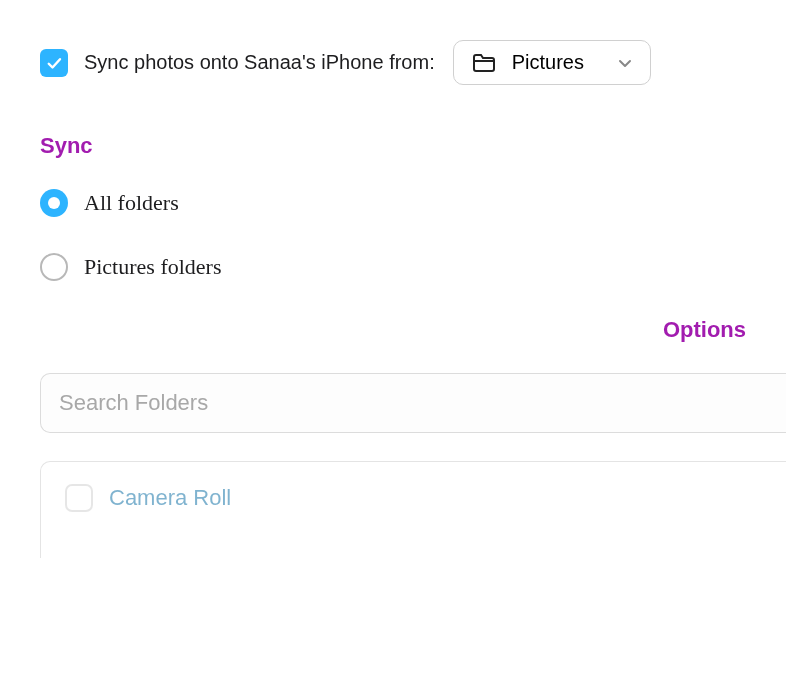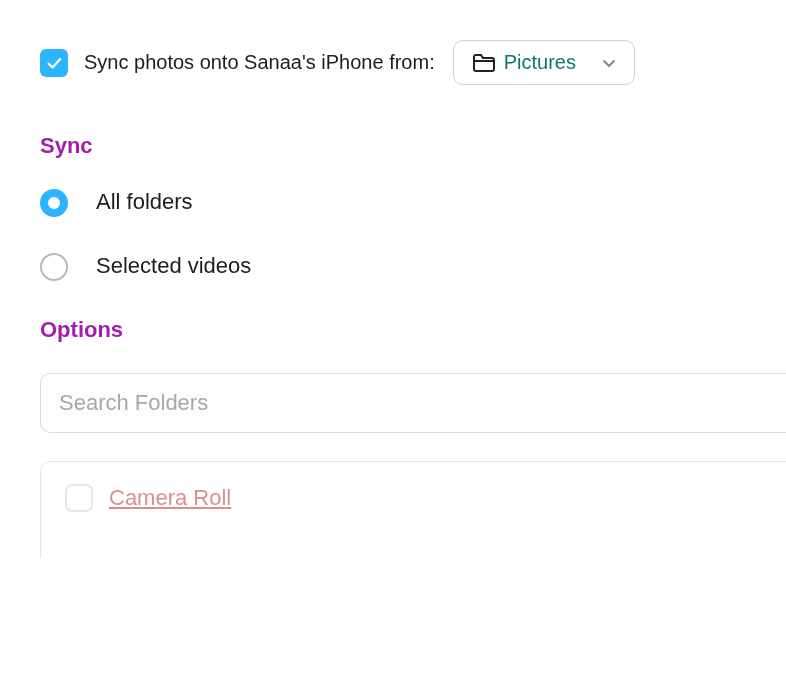--- a/index.html
+++ b/index.html
@@ -40,49 +40,50 @@
     }
     .sync-label {
       font-size: 20px;
       color: #1d1d1f;
       margin-left: 6px;
     }
     .dropdown {
       margin-left: 8px;
       display: flex;
       align-items: center;
-      gap: 8px;
+      gap: 16px;
       padding: 10px 18px;
       border: 1px solid #d0d0d0;
       border-radius: 10px;
       background: #ffffff;
       cursor: pointer;
       font-size: 20px;
-      color: #0f766e;
+      color: #000000;
     }
     .dropdown .folder-icon {
       width: 24px;
       height: 20px;
     }
     .dropdown .chevron {
       margin-left: 18px;
       color: #888;
     }
     .section-heading {
       font-size: 22px;
       font-weight: 700;
       margin-bottom: 30px;
       color: #a21caf;
     }
     .radio-row {
       display: flex;
-      align-items: flex-start;
-      gap: 28px;
+      align-items: center;
+      gap: 16px;
       margin-bottom: 36px;
       cursor: pointer;
+      font-family: Liberation Serif, serif;
     }
     .radio {
       width: 28px;
       height: 28px;
       border-radius: 50%;
       flex-shrink: 0;
       position: relative;
     }
     .radio.selected {
       background: #2db4ff;
@@ -101,20 +102,21 @@
     .radio.unselected {
       border: 2.5px solid #b8b8b8;
       background: #fff;
     }
     .radio-label {
       font-size: 22px;
       color: #1d1d1f;
     }
     .options-section {
       margin-top: 22px;
+      text-align: right;
     }
     .checkbox-row {
       display: flex;
       align-items: center;
       gap: 16px;
       margin-bottom: 36px;
       cursor: pointer;
       margin-top: 30px;
     }
     .checkbox-unchecked {
@@ -180,22 +182,21 @@
     .folder-item-checkbox {
       width: 28px;
       height: 28px;
       border: 2.5px solid #cfcfcf;
       border-radius: 7px;
       background: #fff;
       flex-shrink: 0;
     }
     .folder-item-label {
       font-size: 22px;
-      color: #b91c1c;
-      text-decoration: underline;
+      color: #0369a1;
     }
   </style>
 </head>
 <body>
 
 <div class="container">
   <div class="top-row">
     <div class="checkbox-checked">
       <svg viewBox="0 0 24 24" fill="none" stroke="white" stroke-width="3.2" stroke-linecap="round" stroke-linejoin="round">
         <polyline points="5 13 10 18 20 7"></polyline>
@@ -216,21 +217,21 @@
 
   <div class="section-heading">Sync</div>
 
   <div class="radio-row">
     <div class="radio selected"></div>
     <span class="radio-label">All folders</span>
   </div>
 
   <div class="radio-row">
     <div class="radio unselected"></div>
-    <span class="radio-label">Selected videos</span>
+    <span class="radio-label">Pictures folders</span>
   </div>
 
   <div class="options-section">
     <div class="section-heading">Options</div>
 
   </div>
 
   <div class="search-box">
     <input type="text" placeholder="Search Folders" style="">
   </div>

